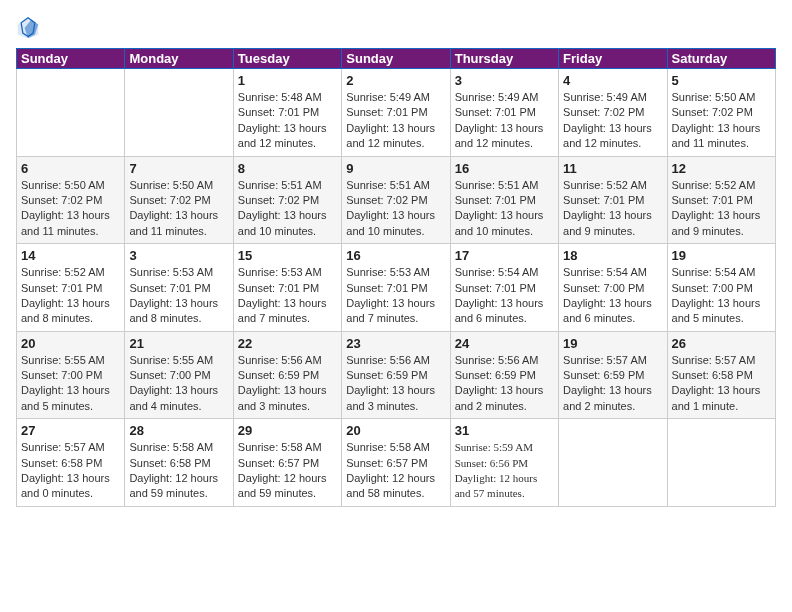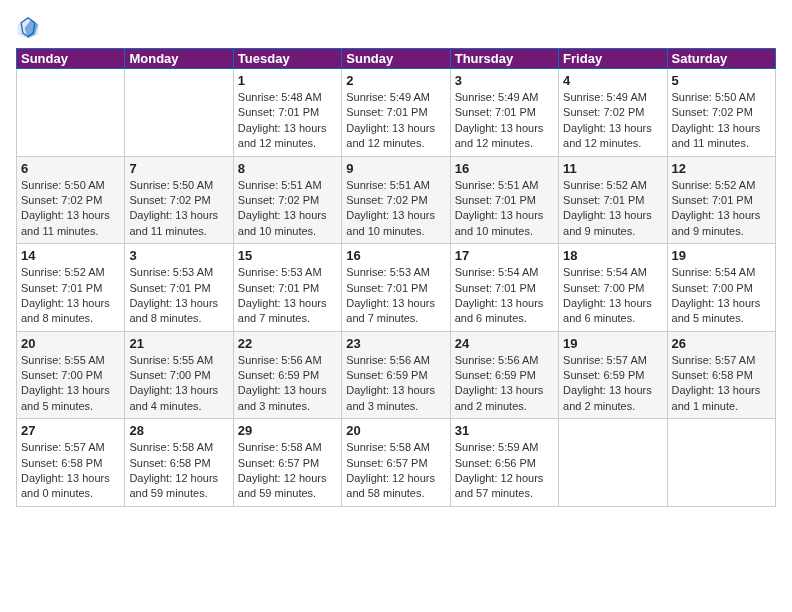--- a/index.html
+++ b/index.html
@@ -307,21 +307,21 @@
 Daylight: 12 hours and 59 minutes.</div>
         </td>
         <td>
           <span class="day-number">20</span>
           <div class="day-info" style="white-space: pre-line;">Sunrise: 5:58 AM
 Sunset: 6:57 PM
 Daylight: 12 hours and 58 minutes.</div>
         </td>
         <td>
           <span class="day-number">31</span>
-          <div class="day-info" style="white-space: pre-line;">Sunrise: 5:59 AM
+          <div class="day-info" style="white-space: pre-line; font-family: Liberation Serif, serif;">Sunrise: 5:59 AM
 Sunset: 6:56 PM
 Daylight: 12 hours and 57 minutes.</div>
         </td>
         <td class="empty-cell"></td>
         <td class="empty-cell"></td>
       </tr>
     </tbody>
 </table>
 
 </body></html>

